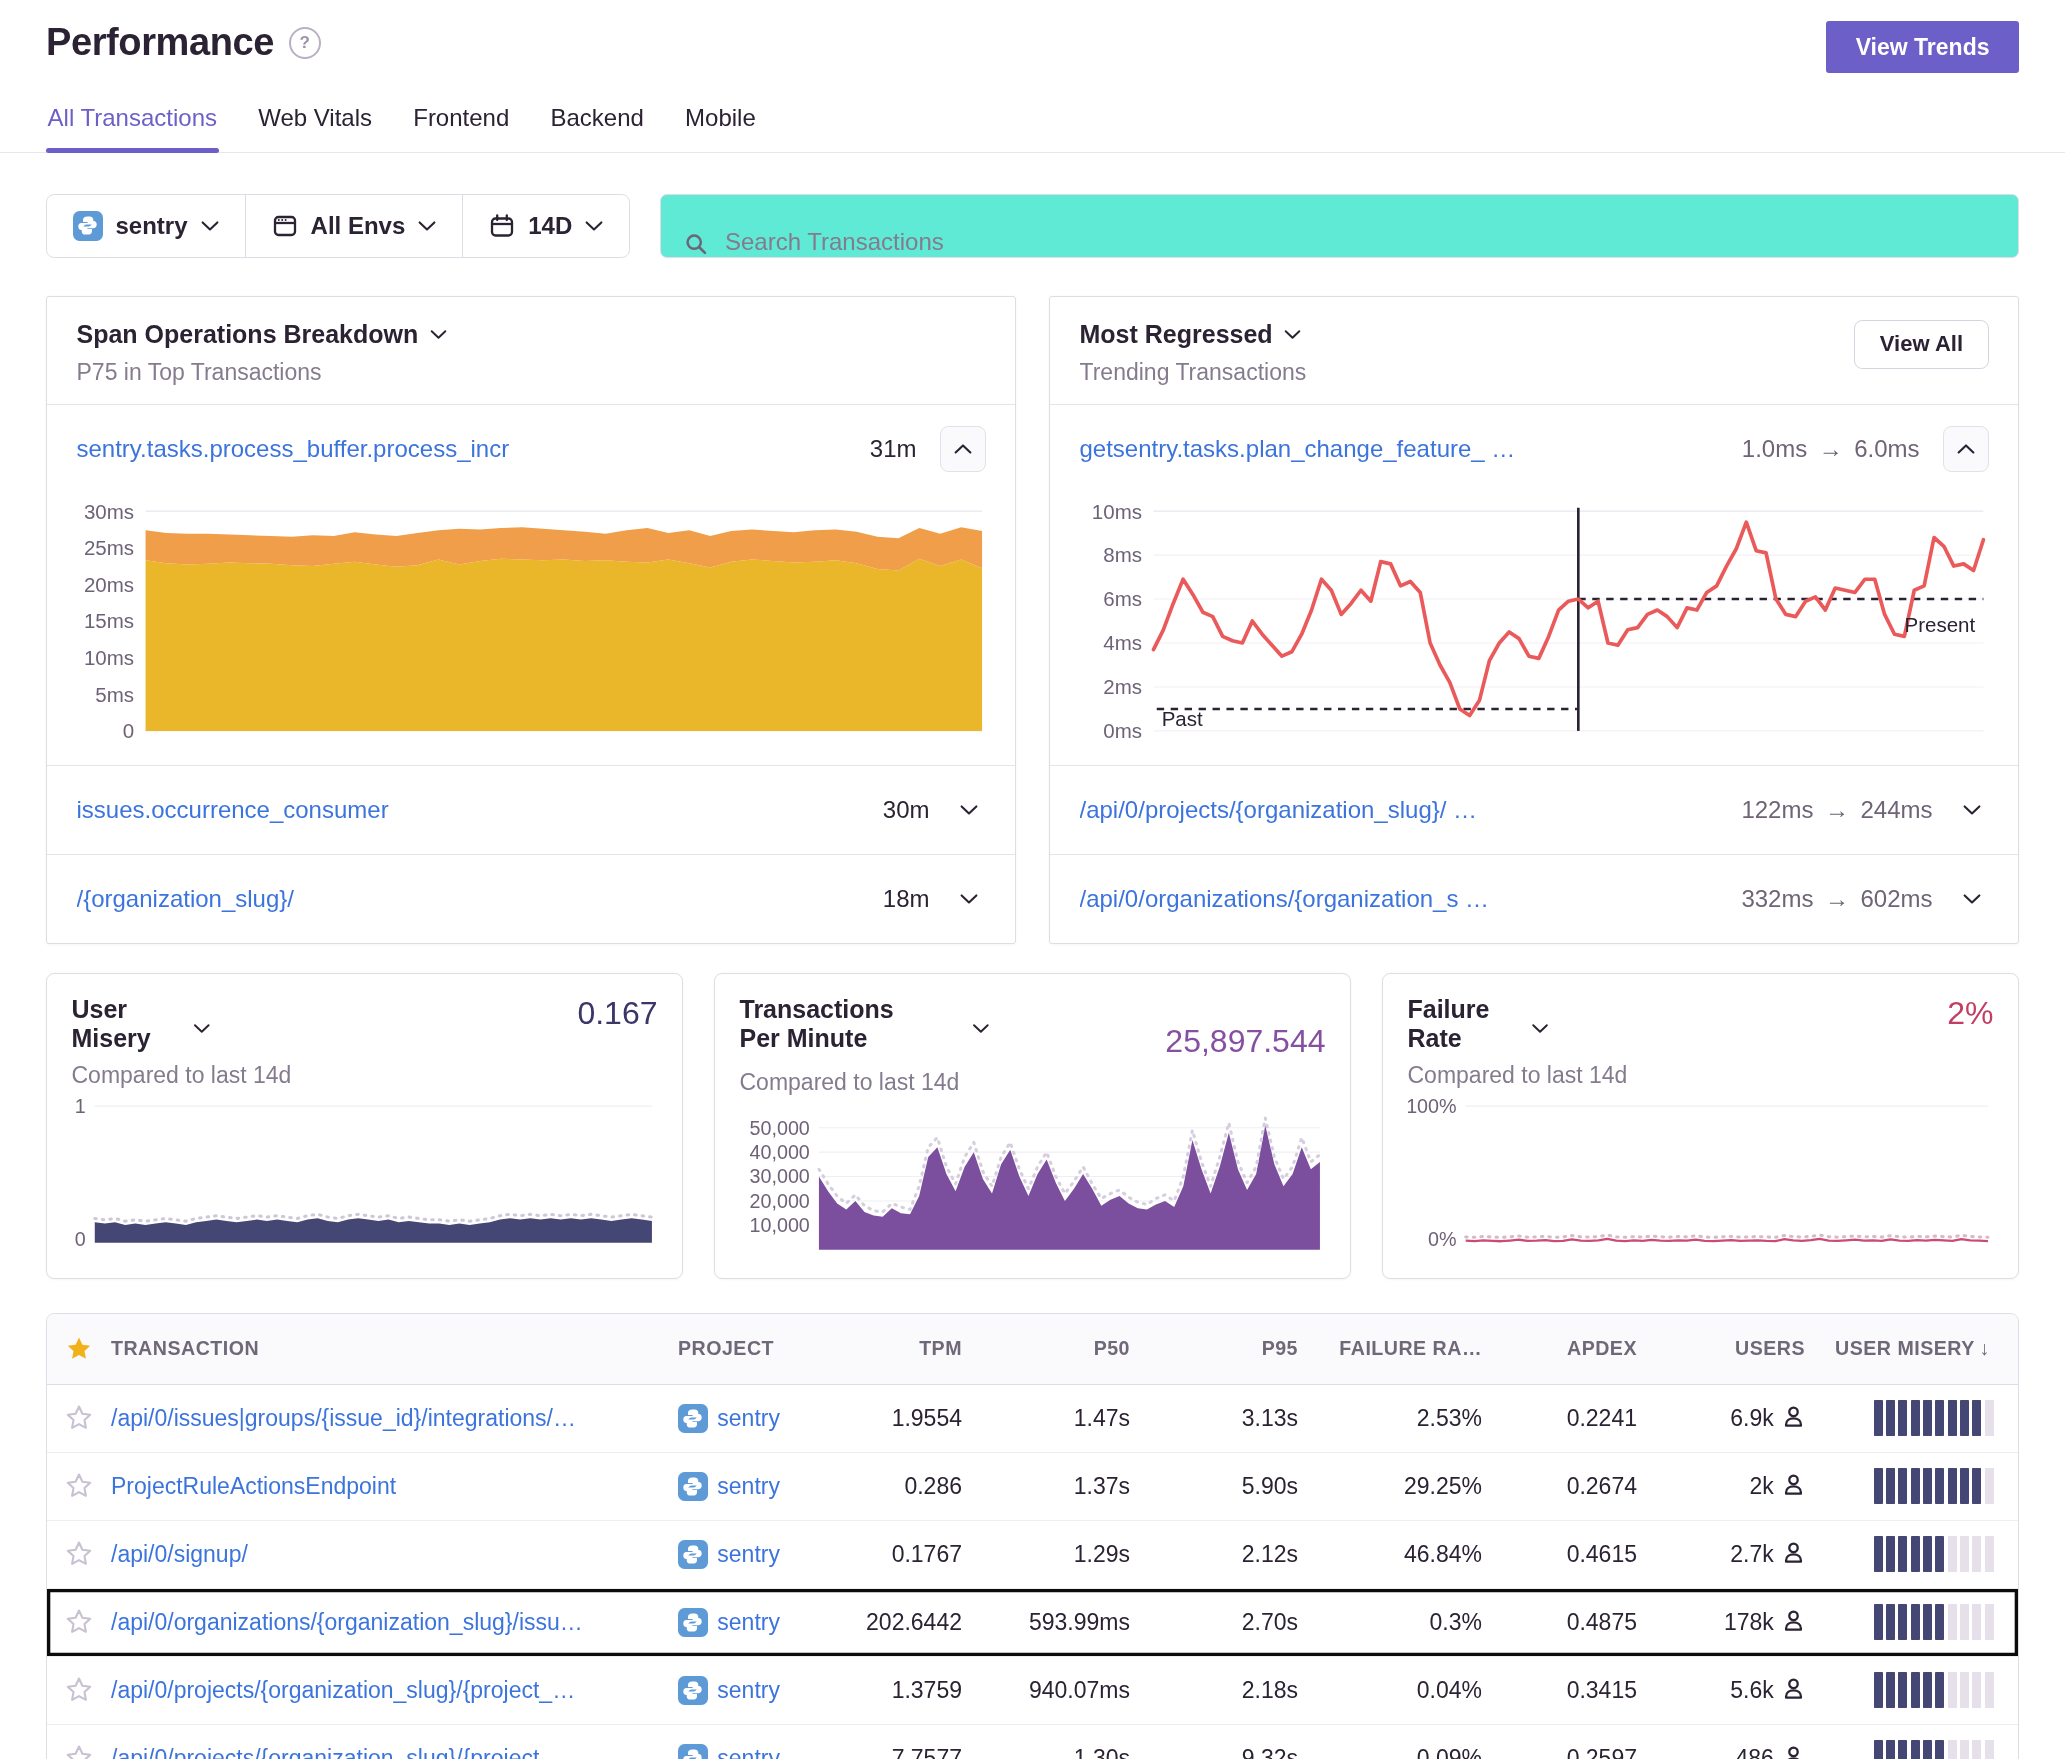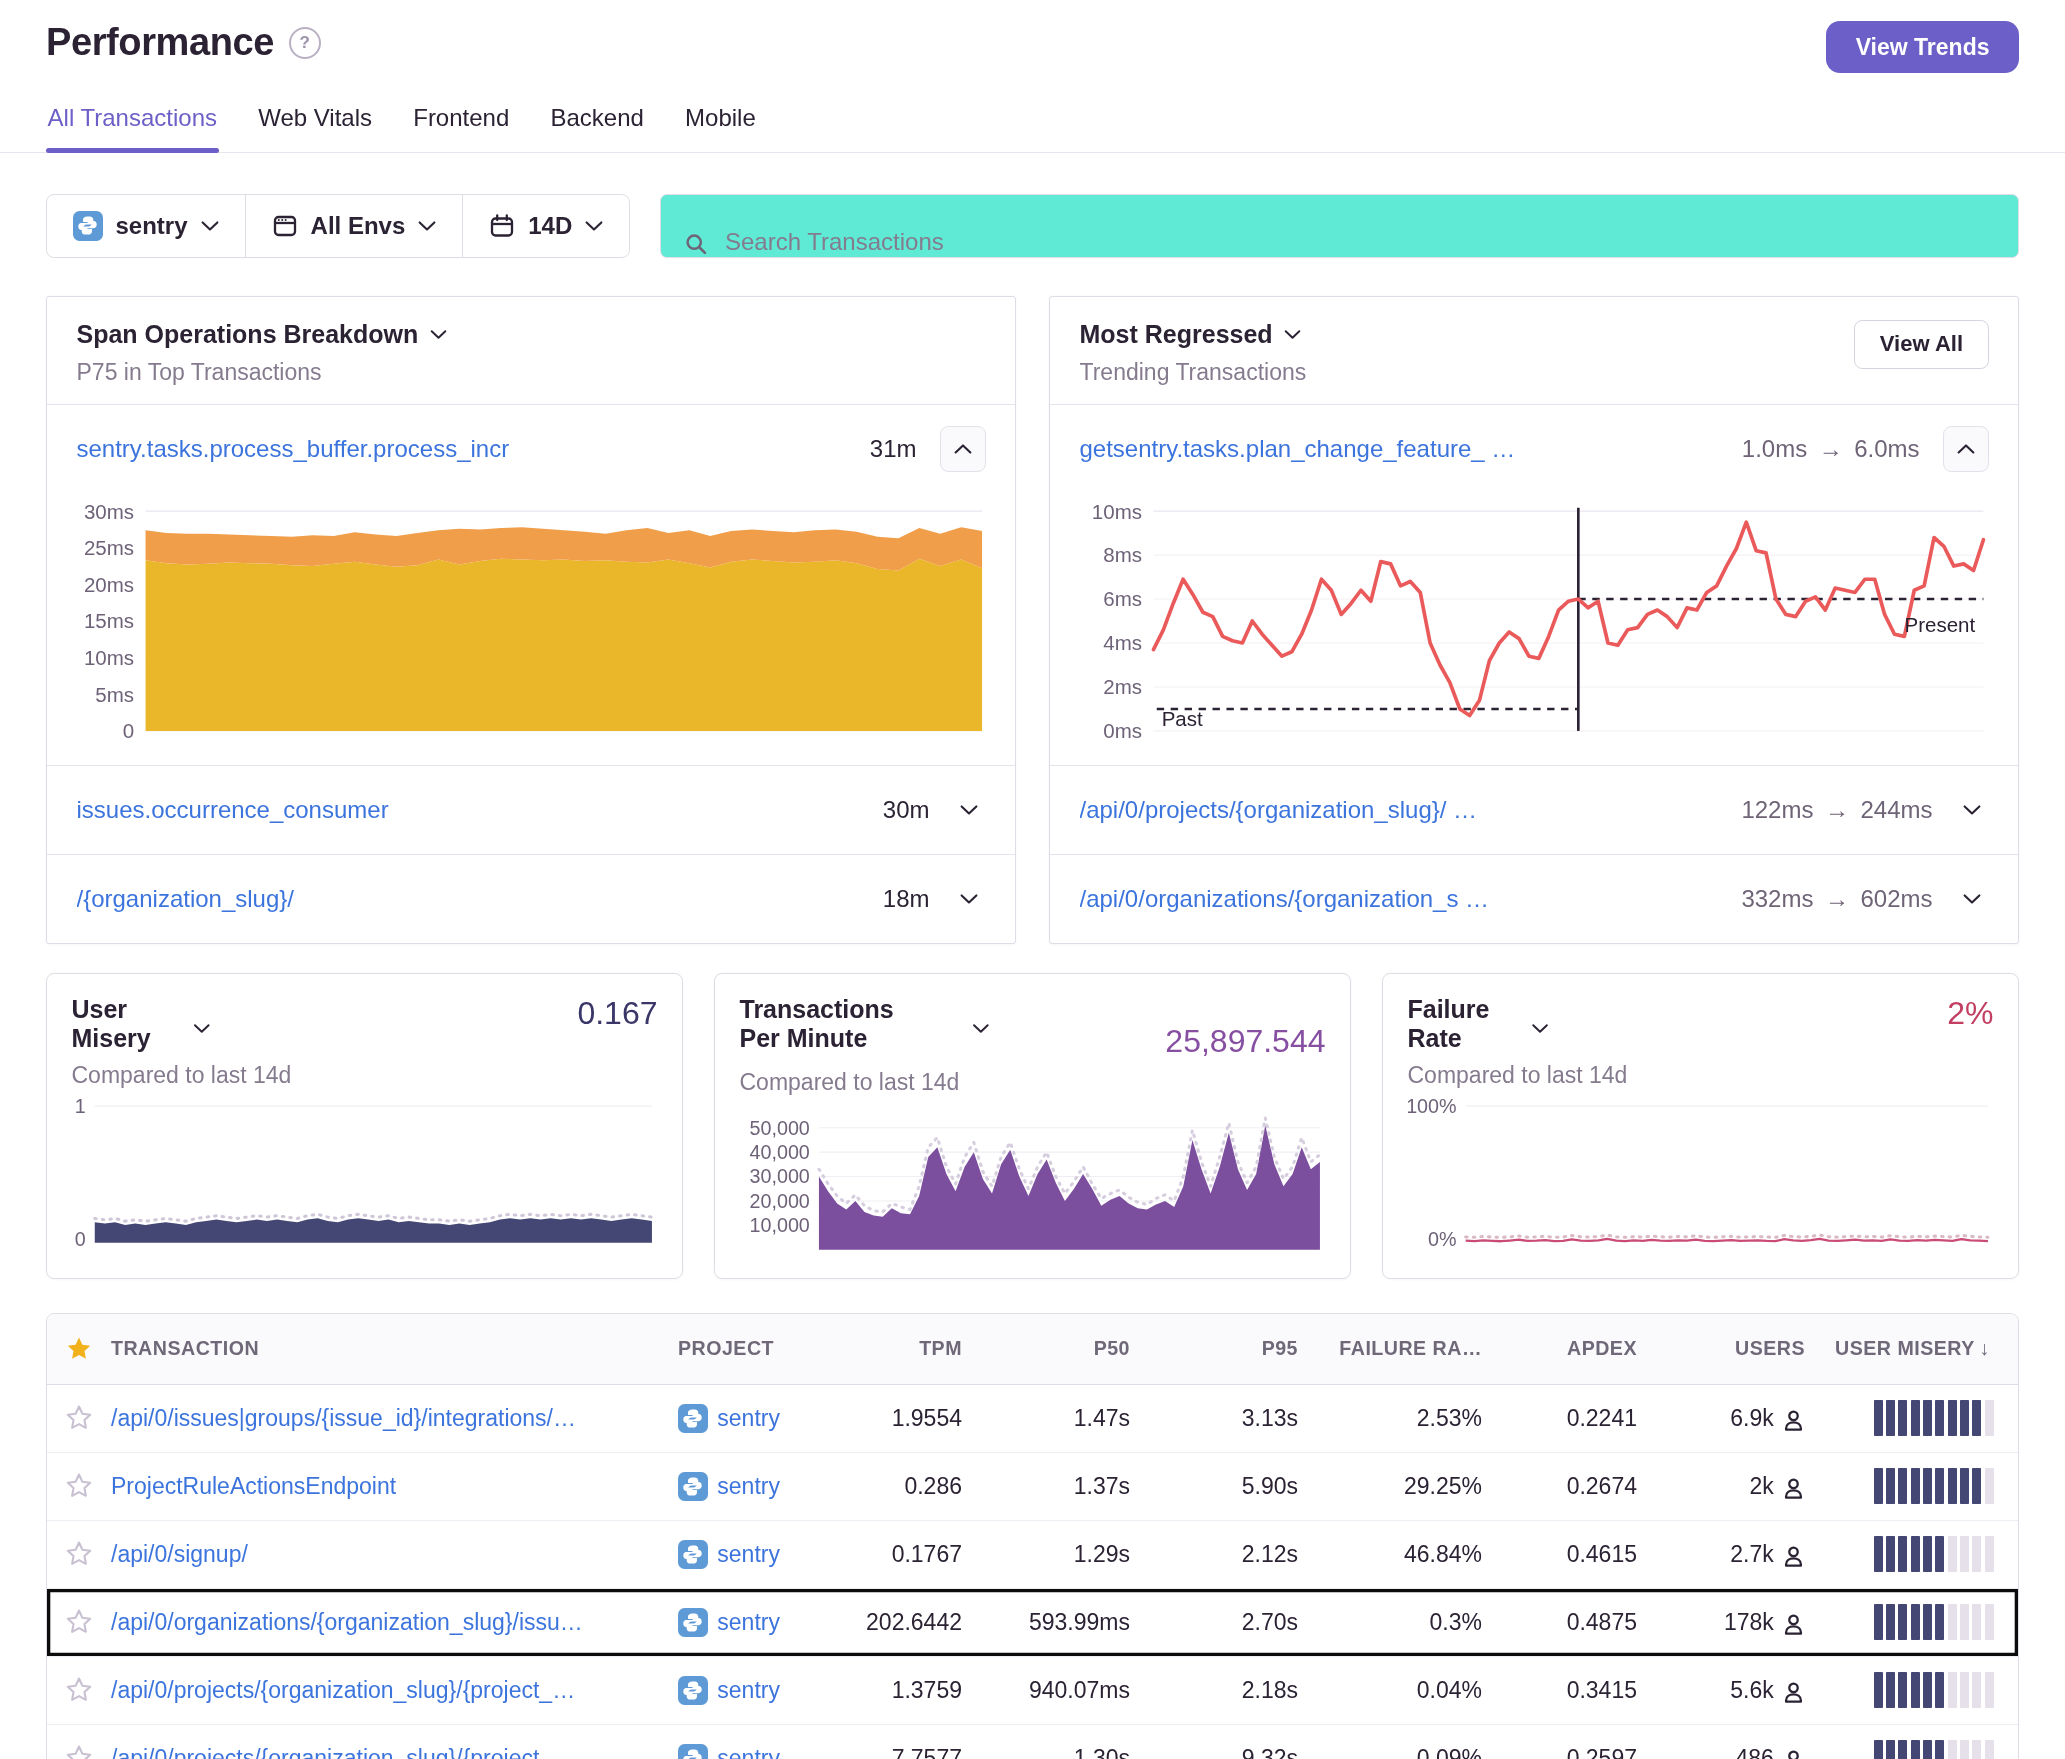--- a/index.html
+++ b/index.html
@@ -8,21 +8,21 @@
     font-family:"Liberation Sans","DejaVu Sans",sans-serif;color:#2B2233;
     -webkit-font-smoothing:antialiased;
   }
   .page{padding:21px 46px 0}
   
   .hdr{display:flex;align-items:flex-start;justify-content:space-between}
   .title-wrap{display:flex;align-items:center;gap:14.7px}
   h1{margin:0;font-size:38px;font-weight:700;letter-spacing:-0.4px;color:#2B2233}
   .help{width:28px;height:28px;border:2px solid #B9B0C4;border-radius:50%;
     display:flex;align-items:center;justify-content:center;font-size:17px;font-weight:700;color:#9C92AA}
-  .btn-primary{background:#6C5FC7;color:#fff;border:none;border-radius:14px;height:52px;
+  .btn-primary{background:#6C5FC7;color:#fff;border:none;border-radius:3px;height:52px;
     padding:0 29.5px;font-size:23px;font-weight:700;font-family:inherit;cursor:pointer}
   
   .tabs-wrap{margin:28px -46px 0;padding:0 46px;border-bottom:1.6px solid #E9E4EE}
   .tabs{display:flex;gap:38px}
   .tab{font-size:24px;color:#2B2233;padding:3.3px 1.6px 19.6px;position:relative;cursor:pointer;white-space:nowrap}
   .tab.active{color:#6C5FC7}
   .tab.active::after{content:"";position:absolute;left:0;right:0;bottom:-1.6px;height:5.7px;background:#6C5FC7;border-radius:3.3px}
   
   .filters{margin-top:41px;display:flex;gap:29.5px}
   .seg-group{display:flex;align-items:stretch;border:1.2px solid #E0DCE5;border-radius:8.2px;height:62px;background:#fff}
@@ -66,21 +66,21 @@
   .trow:first-of-type{border-top:none}
   .trow.hl{box-shadow:inset 0 0 0 3.3px #0c0c0c;z-index:2}
   .c-star{display:flex;justify-content:center;align-items:center}
   .c-left{padding-right:16.4px;display:flex;align-items:center;min-width:0}
   .c-right{text-align:right;padding-right:28px;font-size:23px;white-space:nowrap}
   .th-right{text-align:right;padding-right:28px}
   .tx-link{font-size:23px;color:#3C74DD;text-decoration:none;white-space:nowrap;overflow:hidden;text-overflow:ellipsis}
   .proj{display:flex;align-items:center;gap:9.8px;min-width:0}
   .proj a{font-size:23px;color:#3C74DD;text-decoration:none}
   .py-tile{width:29.5px;height:29.5px;border-radius:6.5px;background:#5E9BD6;display:flex;align-items:center;justify-content:center;flex:none}
-  .c-users{display:flex;justify-content:flex-end;align-items:flex-end;gap:8.2px;padding-right:28px;font-size:23px}
+  .c-users{display:flex;justify-content:flex-end;align-items:flex-start;gap:8.2px;padding-right:28px;font-size:23px}
   .c-misery{display:flex;justify-content:flex-end;padding-right:24.5px}
   .mbar{display:flex;gap:3.3px;height:36px;align-items:stretch}
   .mbar span{width:9px;border-radius:0.8px}
   .mbar .f{background:#444674}
   .mbar .e{background:#E5E0E9}
   .sort-arrow{font-size:19.6px;margin-left:4.9px;color:#6F6878}
   .nowrap{white-space:nowrap}
 </style>
 </head>
 <body>

